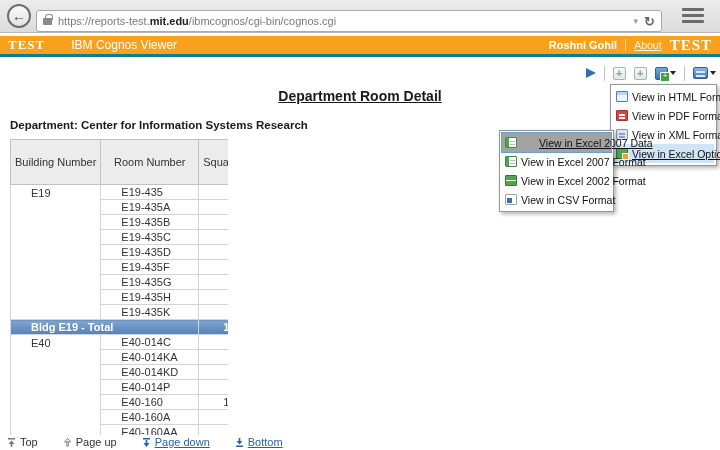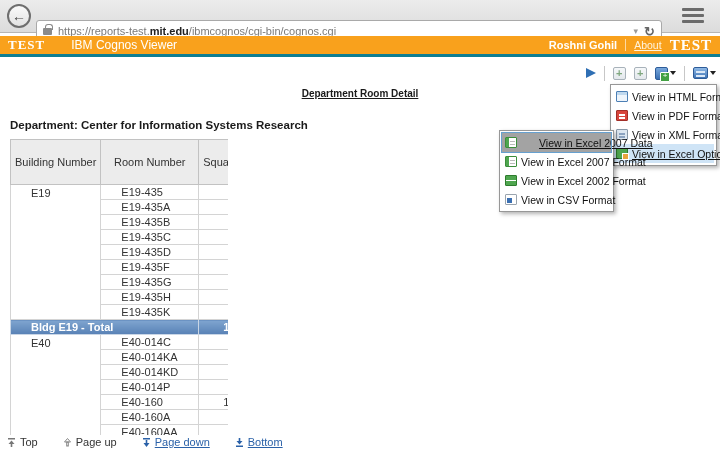--- a/index.html
+++ b/index.html
@@ -5,21 +5,21 @@
   * { margin:0; padding:0; box-sizing:border-box; }
   html,body { width:720px; height:450px; overflow:hidden; background:#fff;
     font-family:"Liberation Sans", sans-serif; }
 
   
   .chrome { position:absolute; top:0; left:0; width:720px; height:33px;
     background:linear-gradient(#ECECEC,#DCDCDC); border-bottom:1px solid #B6B6B6; }
   .back-btn { position:absolute; left:7px; top:4px; width:24px; height:24px;
     border:2px solid #6E6E6E; border-radius:50%; background:linear-gradient(#FAFAFA,#E2E2E2);
     color:#444; font-size:14px; line-height:20px; text-align:center; cursor:pointer; }
-  .url-field { position:absolute; left:36px; top:20px; width:626px; height:22px;
+  .url-field { position:absolute; left:36px; top:10px; width:626px; height:22px;
     background:#fff; border:1px solid #A9A9A9; border-radius:3px;
     display:flex; align-items:center; padding:0 6px; }
   .lock { width:9px; height:7px; background:#8A8A8A; border-radius:1px; position:relative; margin-right:6px; flex:0 0 9px; }
   .lock::before { content:""; position:absolute; left:1.5px; top:-4px; width:6px; height:5px;
     border:1.5px solid #8A8A8A; border-bottom:none; border-radius:3px 3px 0 0; }
   .url-text { font-size:11px; color:#7A7A7A; white-space:nowrap; overflow:hidden; flex:1; }
   .url-text b { color:#222; font-weight:bold; }
   .url-caret { color:#9A9A9A; font-size:9px; margin:0 6px 0 4px; }
   .reload { color:#666; font-size:13px; font-weight:bold; }
   .hamburger { position:absolute; right:12px; top:8px; width:26px; cursor:pointer; }
@@ -56,21 +56,21 @@
   .export-icon { width:15px; height:12px; border:1px solid #2D5C99; border-radius:2px;
     background:linear-gradient(#8FB9E6,#3F74B5); position:relative; cursor:pointer; }
   .export-icon::after { content:""; position:absolute; left:2px; top:3px; width:9px; height:2px;
     background:#DCE9F7; box-shadow:0 4px 0 #DCE9F7; }
   .caret { width:0; height:0; border-top:4px solid #222; border-left:3.5px solid transparent;
     border-right:3.5px solid transparent; margin-left:2px; cursor:pointer; }
   .tb-group { display:flex; align-items:center; }
 
   
   .report-title { position:absolute; top:88px; left:0; width:720px; text-align:center;
-    font-size:10px; font-weight:bold; text-decoration:underline; color:#1A1A1A; }
+    font-size:14px; font-weight:bold; text-decoration:underline; color:#1A1A1A; }
   .dept-line { position:absolute; top:119px; left:10px; font-size:11.5px; font-weight:bold; color:#1A1A1A; }
 
   .table-wrap { position:absolute; top:139px; left:10px; width:218px; height:296px; overflow:hidden; }
   table { border-collapse:collapse; font-size:11px; color:#333; width:214px; }
   th { background:#ECECEC; border:1px solid #C2C2C2; font-weight:normal; color:#333;
     height:18px; text-align:center; padding:16px 4px; white-space:nowrap; }
   td { border:1px solid #D4D4D4; height:15px; padding:0 20px; white-space:nowrap; }
   td.bldg { vertical-align:top; padding-top:2px; }
   td.num { text-align:right; }
   tr.total-row td { background:linear-gradient(#7FA5D0,#5881B5); color:#fff; font-weight:bold;

